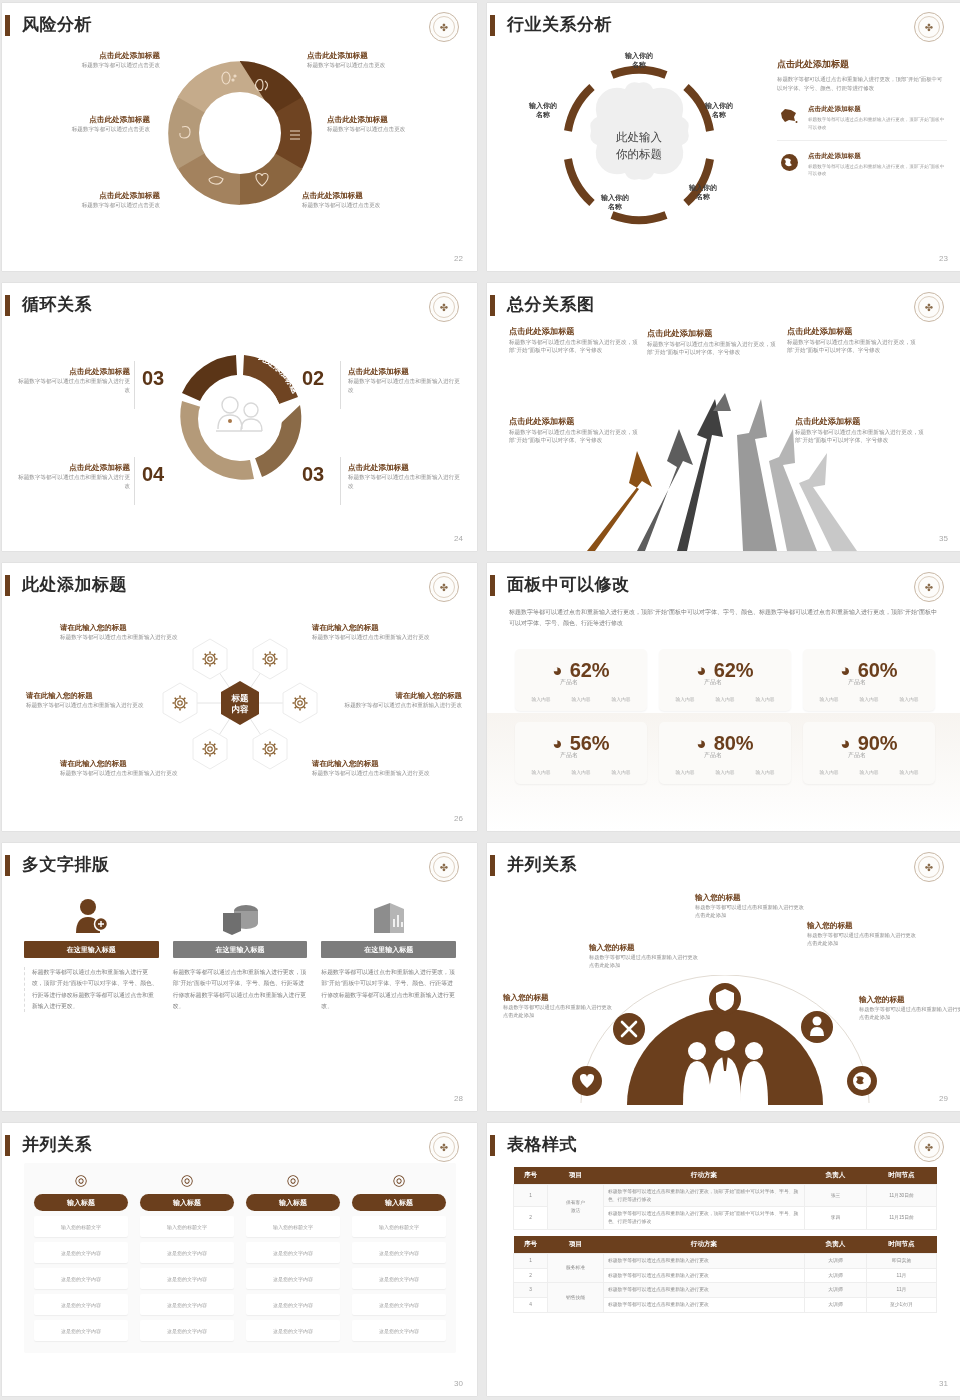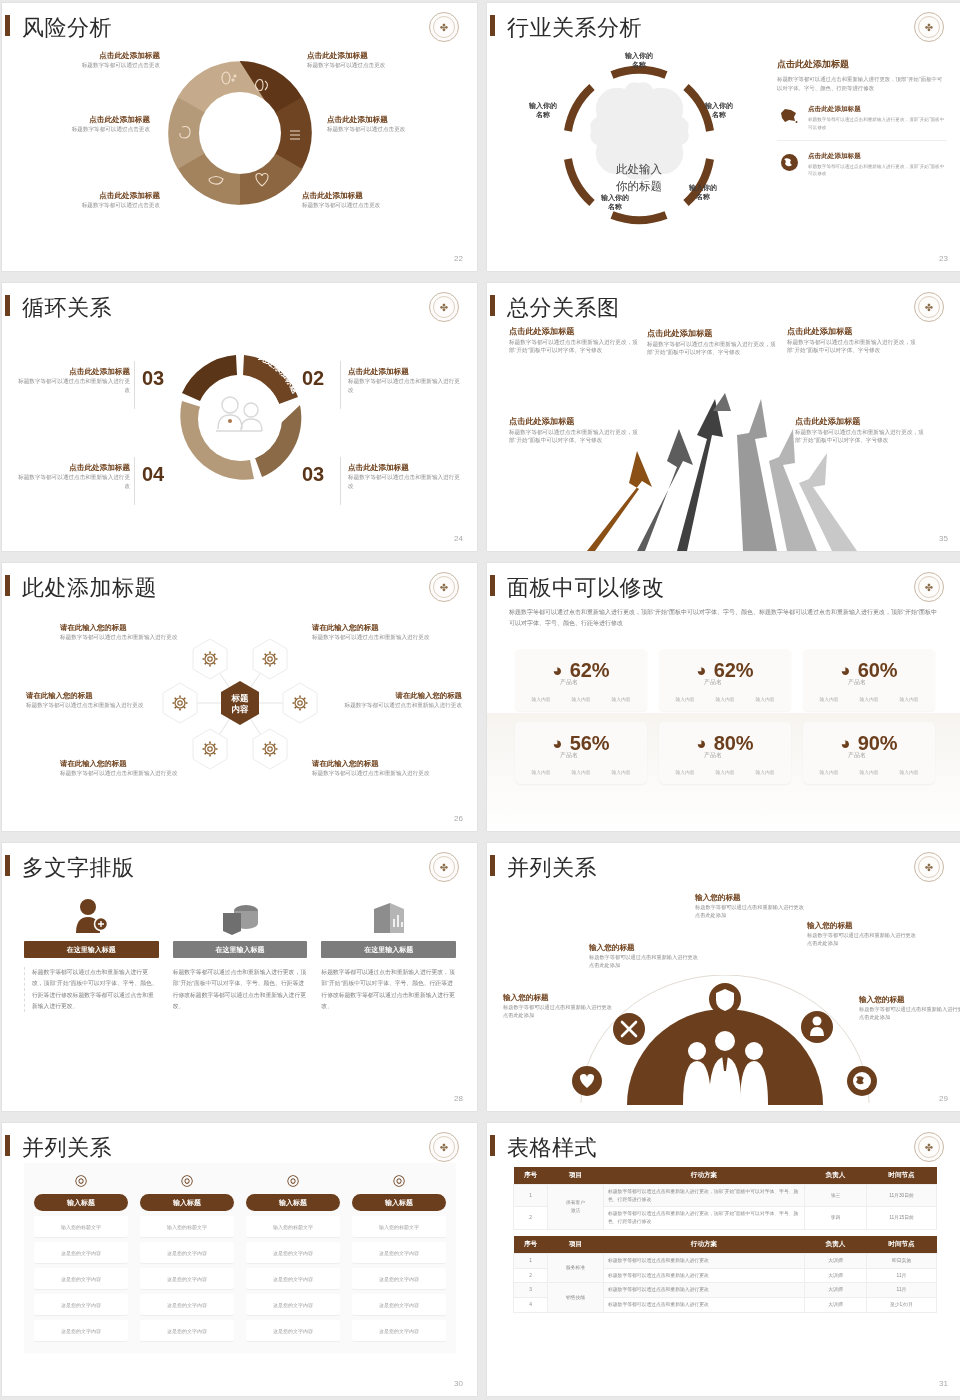--- a/index.html
+++ b/index.html
@@ -18,21 +18,21 @@
     padding:3px 0 0 2px;
   }
   .slide {
     position:relative; background:#fff; overflow:hidden;
     box-shadow:0 0 1px rgba(0,0,0,.18);
   }
   
   .accent { position:absolute; left:3px; top:12px; width:5px; height:21px; background:#6b3f1d; }
   .s-title {
     position:absolute; left:20px; top:10px;
-    font-size:22px; font-weight:normal; color:#2b2b2b; letter-spacing:.5px;
+    font-size:17px; font-weight:bold; color:#2b2b2b; letter-spacing:.5px;
   }
   .seal {
     position:absolute; right:18px; top:9px; width:30px; height:30px; border-radius:50%;
     border:1px solid #c9b8a6; background:#fdfcfa;
     display:flex; align-items:center; justify-content:center;
   }
   .seal .inner { width:22px; height:22px; border-radius:50%; border:1px solid #ddd0c1;
     display:flex; align-items:center; justify-content:center; font-size:10px; color:#8a6b4a; }
   .pg { position:absolute; right:14px; bottom:8px; font-size:8px; color:#aaa; }
   .ttl     { font-size:7.6px; font-weight:bold; color:#70431f; line-height:1.3; }
@@ -41,21 +41,21 @@
   
   .ring22 { position:absolute; left:50%; top:42px; transform:translateX(-50%); }
   .lb { position:absolute; width:130px; }
   .lb.r { text-align:right; }
   .lb.l { text-align:left; }
 
   
   .gearwrap { position:absolute; left:22px; top:40px; width:260px; height:205px; }
   .gearlabel { position:absolute; font-size:7px; font-weight:bold; color:#3b3b3b; text-align:center; line-height:1.35; width:56px; }
   .centtxt { position:absolute; left:50%; top:50%; transform:translate(-50%,-50%); text-align:center;
-             font-size:11.5px; color:#444; line-height:1.5; white-space:nowrap;margin-top:32px; }
+             font-size:11.5px; color:#444; line-height:1.5; white-space:nowrap; }
   .right23 { position:absolute; left:290px; top:55px; width:170px; }
   .r23h { font-size:9px; font-weight:bold; color:#70431f; margin-bottom:4px; }
   .r23p { font-size:5.4px; color:#8d8d8d; line-height:1.75; }
   .r23item { display:flex; gap:7px; margin-top:11px; padding-bottom:8px; border-bottom:1px solid #eee; align-items:flex-start; }
   .r23item .ic { width:24px; height:22px; flex:none; display:flex; align-items:center; justify-content:center; color:#6b3f1d; font-size:16px; }
   .r23item .th { font-size:6.6px; font-weight:bold; color:#6b3f1d; }
   .r23item .tb { font-size:4.6px; color:#9a9a9a; line-height:1.7; margin-top:2px; }
 
   
   .c24 { position:absolute; left:50%; top:52px; transform:translateX(-50%); }

